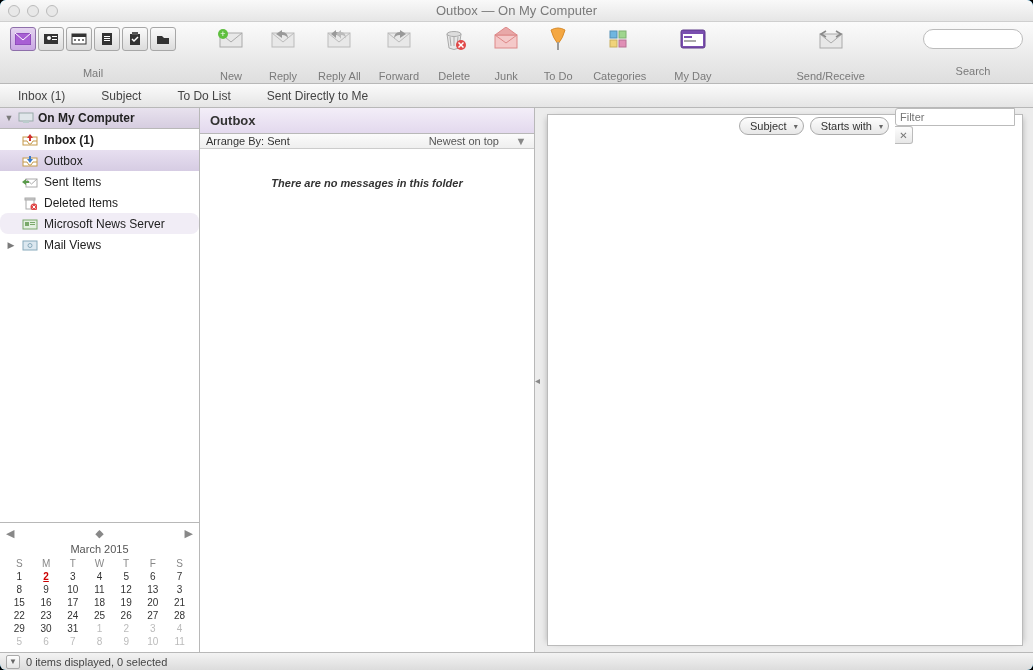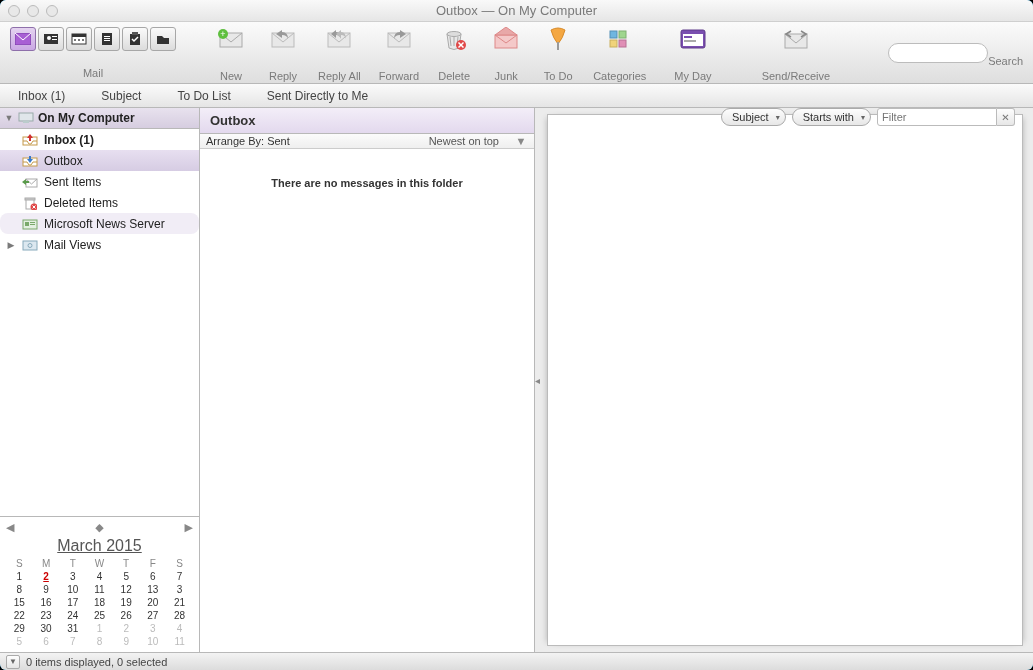--- a/index.html
+++ b/index.html
@@ -10,54 +10,54 @@
 .tlight { width:12px; height:12px; border-radius:50%; border:1px solid #bbb; background:#e8e8e8; }
 .titlebar-title { position:absolute; left:0; right:0; text-align:center; font-size:13px; color:#7a7a7a; pointer-events:none; }
 .toolbar { height:62px; background:linear-gradient(#fbfbfb,#dedede); border-bottom:1px solid #b8b8b8; display:flex; align-items:center; padding:0 10px; }
 .tb-group { display:flex; gap:2px; }
 .tb-btn { width:26px; height:24px; border:1px solid #a7a7a7; border-radius:3px; background:linear-gradient(#fafafa,#dcdcdc); display:flex; align-items:center; justify-content:center; cursor:pointer; }
 .tb-btn.active { background:linear-gradient(#e4d3f0,#caa8e4); border-color:#8e6faa; }
 .tb-label { font-size:11px; color:#7a7a7a; text-align:center; margin-top:16px; }
 .tb-section { display:flex; flex-direction:column; align-items:center; margin-right:18px; }
 .big-icon { width:34px; height:30px; display:flex; align-items:center; justify-content:center; cursor:pointer; }
 .tb-spacer { flex:1; }
-.search-wrap { display:flex; flex-direction:row; align-items:center; margin-left:auto; }
+.search-wrap { display:flex; flex-direction:column; align-items:center; margin-left:auto; }
 .search-field { width:100px; height:20px; border:1px solid #bcbcbc; border-radius:10px; background:#fff; padding:0 6px 0 20px; font-size:11px; position:relative; }
 .search-mag { position:absolute; left:6px; top:2px; color:#888; font-size:11px; }
 .viewbar { height:24px; background:linear-gradient(#fbfbfb,#e5e5e5); border-bottom:1px solid #b8b8b8; display:flex; align-items:center; padding:0 18px; gap:36px; font-size:12px; color:#444; }
 .viewbar span { cursor:pointer; }
 .content { flex:1; display:flex; min-height:0; }
 .sidebar { width:200px; display:flex; flex-direction:column; border-right:1px solid #b8b8b8; background:#fff; }
 .folders { flex:1; overflow:auto; font-size:12px; color:#222; background:#fff; }
 .folder-hdr { display:flex; align-items:center; height:21px; padding:0 4px; background:linear-gradient(#e8e2ee,#d6cde0); border-bottom:1px solid #b8b8b8; font-weight:bold; gap:4px; }
 .folder-item { display:flex; align-items:center; height:21px; padding:0 4px 0 22px; gap:6px; cursor:pointer; }
 .folder-item.bold { font-weight:bold; }
 .folder-item.selected { background:linear-gradient(#e7dff0,#d6cce3); }
 .folder-item.alt { background:#f1edf6;border-radius:8px; }
 .folder-item .ficon { width:16px; height:14px; display:inline-flex; align-items:center; justify-content:center; }
 .tri { font-size:9px; color:#7a7a7a; width:10px; display:inline-block; text-align:center; }
 .calendar-pane { border-top:1px solid #b8b8b8; background:#fff; padding:2px 6px 4px; font-size:11px; color:#333; }
 .cal-nav { display:flex; align-items:center; justify-content:space-between; height:16px; color:#888; }
-.cal-title { text-align:center; font-size:16px; color:#555; margin:2px 0;text-decoration:underline; }
+.cal-title { text-align:center; font-size:11px; color:#555; margin:2px 0; }
 .cal-grid { width:100%; border-collapse:collapse; table-layout:fixed; }
 .cal-grid th { font-weight:normal; color:#888; font-size:10px; padding:1px 0; }
 .cal-grid td { text-align:center; font-size:10px; padding:1px 0; }
 .cal-grid td.dim { color:#bbb; }
 .cal-grid td.today { color:#c00; font-weight:bold; text-decoration:underline; }
 .middle { flex:1; display:flex; min-width:0; }
 .list-pane { width:335px; display:flex; flex-direction:column; border-right:1px solid #b8b8b8; background:#fff; }
 .list-hdr { height:26px; background:linear-gradient(#f3eef8,#e3d9ee); border-bottom:1px solid #b8b8b8; display:flex; align-items:center; justify-content:space-between; padding:0 10px; font-size:13px; font-weight:bold; color:#333; }
 .pill { height:18px; border:1px solid #aaa; border-radius:9px; background:linear-gradient(#fdfdfd,#e7e7e7); font-size:11px; padding:0 16px 0 10px; display:flex; align-items:center; cursor:pointer; color:#333; position:relative;}
 .pill::after { content:"▾"; font-size:8px; color:#666; position:absolute; right:5px; }
 .filter-input { height:18px; border:1px solid #bbb; border-radius:3px; background:#fff; font-size:11px; padding:0 4px; width:120px; border-top-right-radius:0;border-bottom-right-radius:0; }
 .filter-x { width:18px; height:18px; border:1px solid #bbb; border-left:none; border-radius:0 3px 3px 0; background:linear-gradient(#fdfdfd,#e7e7e7); display:flex; align-items:center; justify-content:center; font-size:10px; color:#777; cursor:pointer; }
 .arrange-row { height:15px; border-bottom:1px solid #ccc; display:flex; align-items:center; font-size:11px; color:#333; padding:0 6px; background:linear-gradient(#fbfbfb,#efefef); }
 .arrange-row .right { margin-left:auto; display:flex; align-items:center; gap:15px; color:#555; }
 .arrange-row .sortbtn { width:14px; text-align:center; color:#888; cursor:pointer;}
-.empty-msg { text-align:center; font-size:11px; font-weight:bold; color:#333; padding:28px 0; }
+.empty-msg { text-align:center; font-size:11px; font-weight:bold; color:#333; padding:28px 0;font-style:italic; }
 .preview-pane { flex:1; background:#ececec; display:flex; align-items:stretch; padding:6px 10px 6px 4px; position:relative;}
 .preview-page { flex:1; background:#fff; border:1px solid #bbb; margin:0 0 0 8px; box-shadow: -4px 0 6px -4px rgba(0,0,0,.25), 4px 0 6px -4px rgba(0,0,0,.25); }
 .splitter-handle { position:absolute; left:0; top:50%; transform:translateY(-50%); font-size:10px; color:#888; }
 .statusbar { height:18px; background:linear-gradient(#f3f3f3,#dcdcdc); border-top:1px solid #b8b8b8; display:flex; align-items:center; padding:0 6px; font-size:11px; color:#444; gap:6px; border-bottom-left-radius:6px; border-bottom-right-radius:6px;}
 .status-btn { width:14px; height:14px; border:1px solid #aaa; border-radius:2px; background:linear-gradient(#fdfdfd,#e5e5e5); display:flex; align-items:center; justify-content:center; font-size:8px; color:#666; cursor:pointer; }
 svg { display:block; }
 </style>
 </head>
 <body>
 
@@ -441,21 +441,21 @@
 
   </div>
 
   <div style="position:absolute; top:108px; right:18px; display:flex; align-items:center; gap:6px;">
     <div class="pill">
         <span>Subject</span>
       </div>
     <div class="pill">
         <span>Starts with</span>
       </div>
-    <div style="display:flex;">
+    <div style="display:flex;flex-direction:column;">
       <input class="filter-input" placeholder="Filter" style="">
       <div class="filter-x">✕</div>
     </div>
   </div>
 
   <div class="statusbar">
     <div class="status-btn">▼</div>
     <span>0 items displayed, 0 selected</span>
   </div>
 

